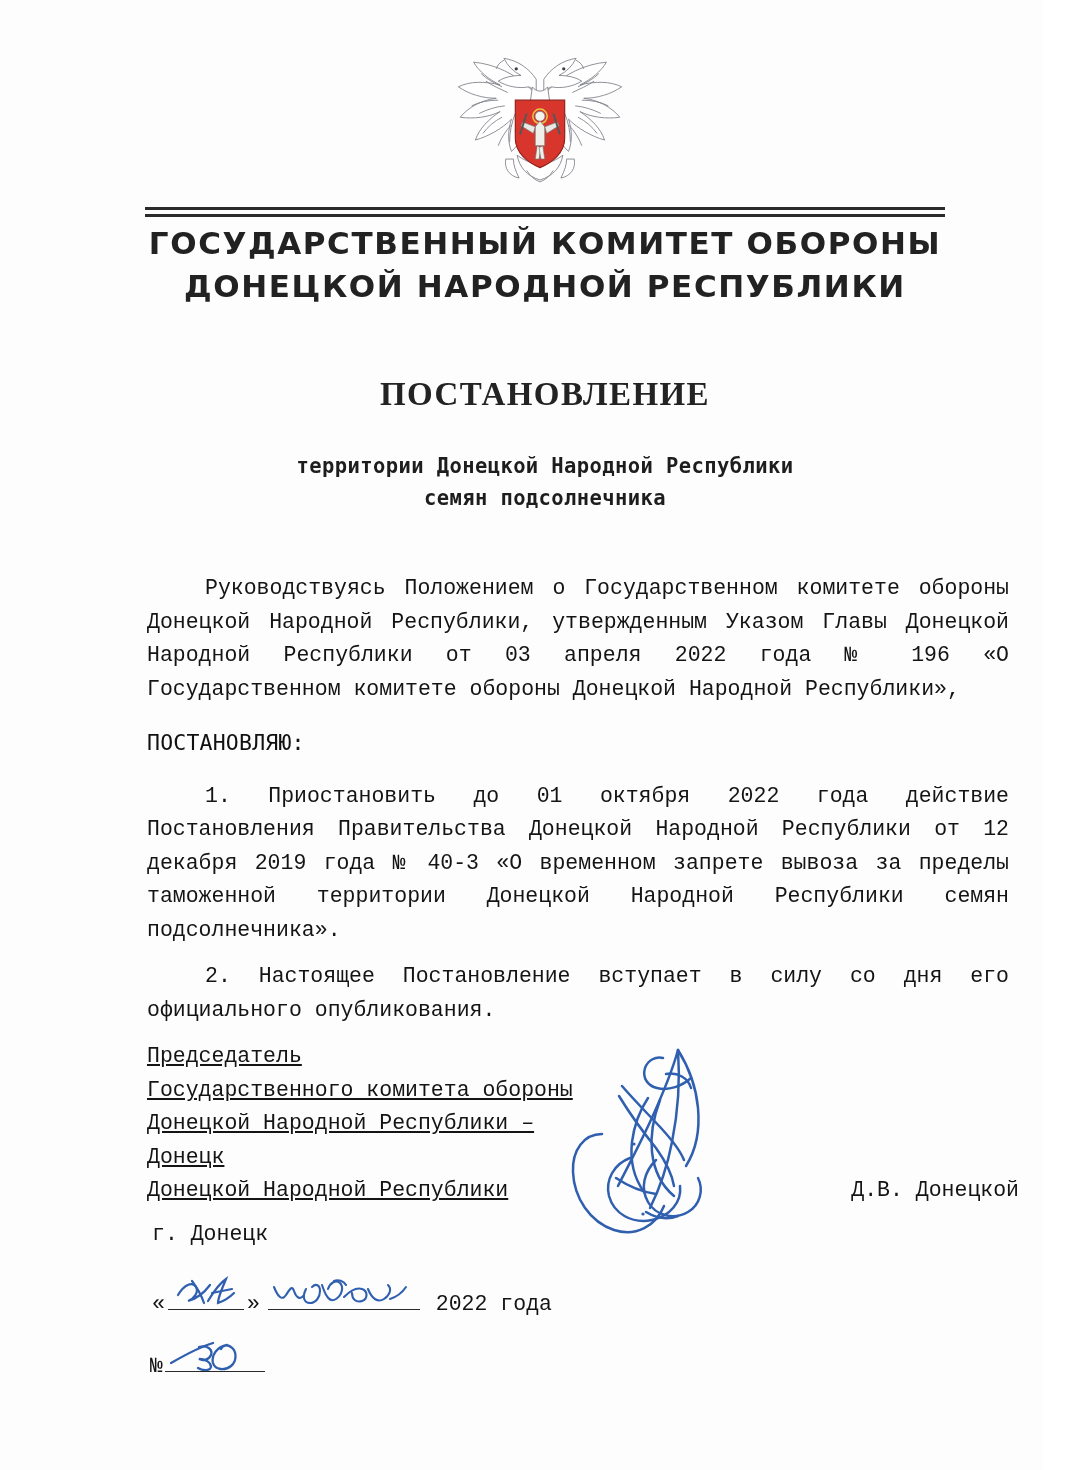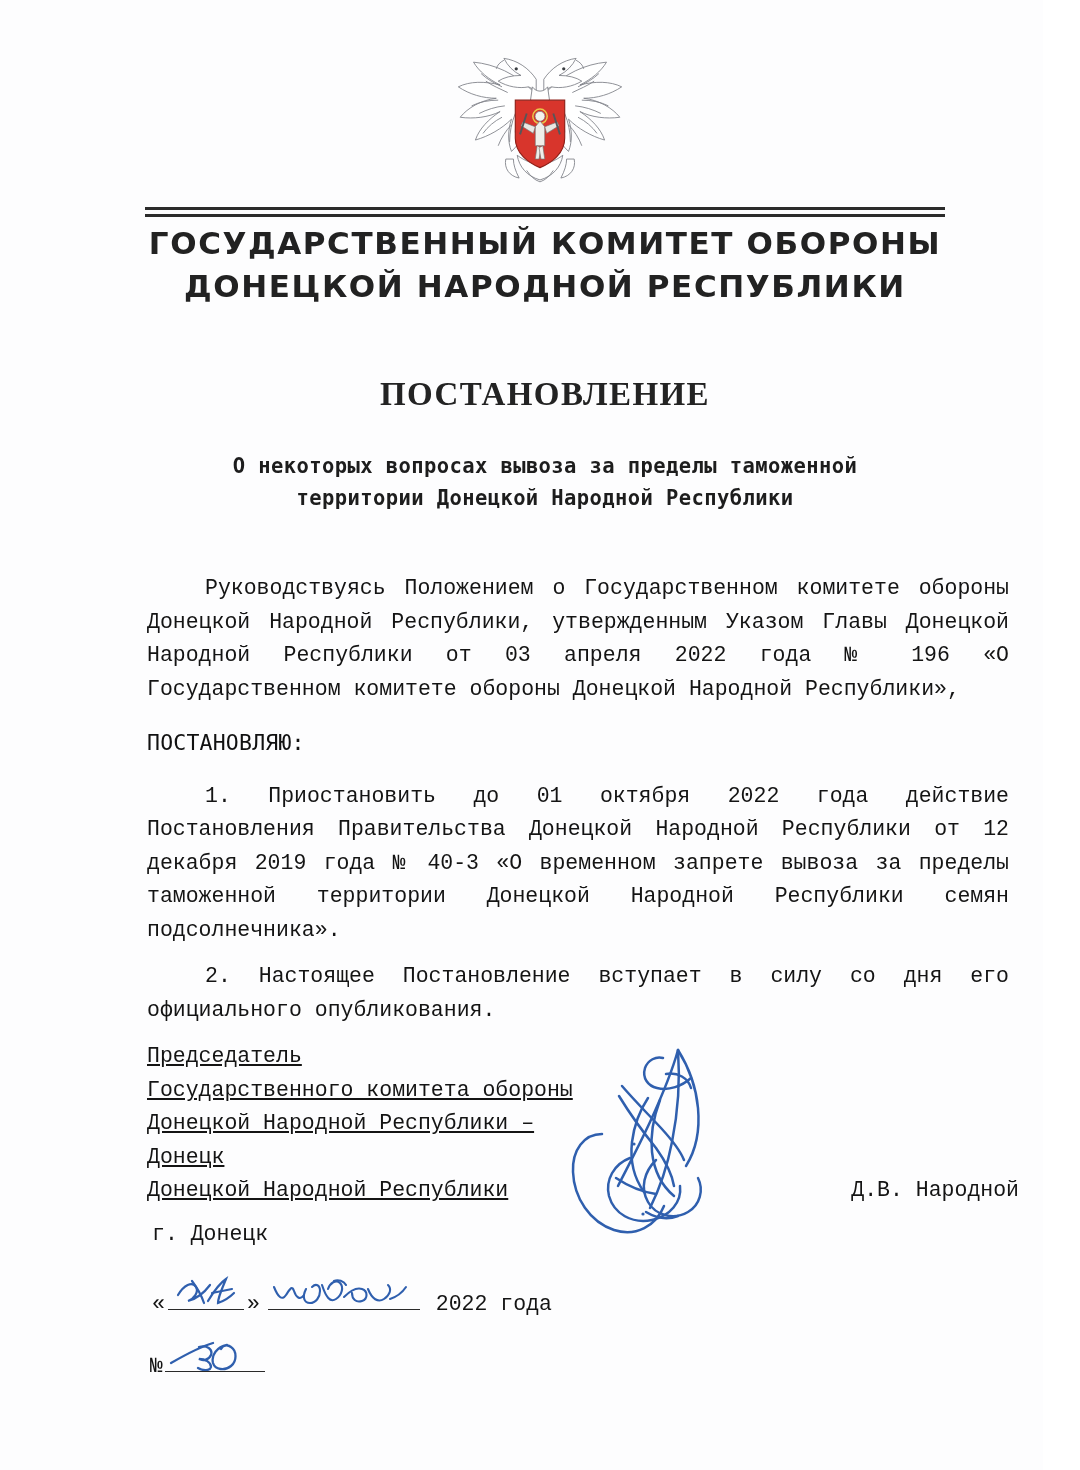--- a/index.html
+++ b/index.html
@@ -299,41 +299,41 @@
   </div>
 
   <div class="org-header">
     <div>ГОСУДАРСТВЕННЫЙ КОМИТЕТ ОБОРОНЫ</div>
     <div>ДОНЕЦКОЙ НАРОДНОЙ РЕСПУБЛИКИ</div>
   </div>
 
   <div class="doc-type">ПОСТАНОВЛЕНИЕ</div>
 
   <div class="doc-subject">
-    <div>О некоторых вопросах вывоза за пределы таможенной</div>
     <div>территории Донецкой Народной Республики</div>
+    <div>семян подсолнечника</div>
   </div>
 
   <div class="body-area">
     <p class="para">Руководствуясь Положением о Государственном комитете обороны Донецкой Народной Республики, утвержденным Указом Главы Донецкой Народной Республики от 03 апреля 2022 года № 196 «О Государственном комитете обороны Донецкой Народной Республики»,</p>
     <div class="spacer-20"></div>
     <div class="decree-word">ПОСТАНОВЛЯЮ:</div>
     <div class="spacer-20"></div>
     <p class="para">1. Приостановить до 01 октября 2022 года действие Постановления Правительства Донецкой Народной Республики от 12 декабря 2019 года № 40-3 «О временном запрете вывоза за пределы таможенной территории Донецкой Народной Республики семян подсолнечника».</p>
     <p class="para">2. Настоящее Постановление вступает в силу со дня его официального опубликования.</p>
   </div>
 
   <div class="sig-block">
     <div class="sig-rows">
       <div class="sig-line">Председатель</div>
       <div class="sig-line">Государственного комитета обороны</div>
       <div class="sig-line">Донецкой Народной Республики –</div>
       <div class="sig-line">Донецк</div>
       <div class="sig-line">Донецкой Народной Республики</div>
-      <div class="signer-name">Д.В. Народной</div>
+      <div class="signer-name">Д.В. Донецкой</div>
     </div>
   </div>
 
   <div class="signature">
     <svg viewBox="0 0 250 250" width="250" height="250" aria-hidden="true">
       <g fill="none" stroke="#2f5fae" stroke-width="2.5" stroke-linecap="round" stroke-linejoin="round">
         <path d="M118 12 C112 34 101 60 90 84 C78 110 66 132 58 148"></path>
         <path d="M118 12 C120 40 118 74 112 104 C107 130 99 152 90 170"></path>
         <path d="M103 20 C96 18 88 22 85 30 C82 40 88 48 97 50 C109 53 122 48 131 40"></path>
         <path d="M62 48 C74 62 88 76 101 90 C112 102 120 112 124 122"></path>

